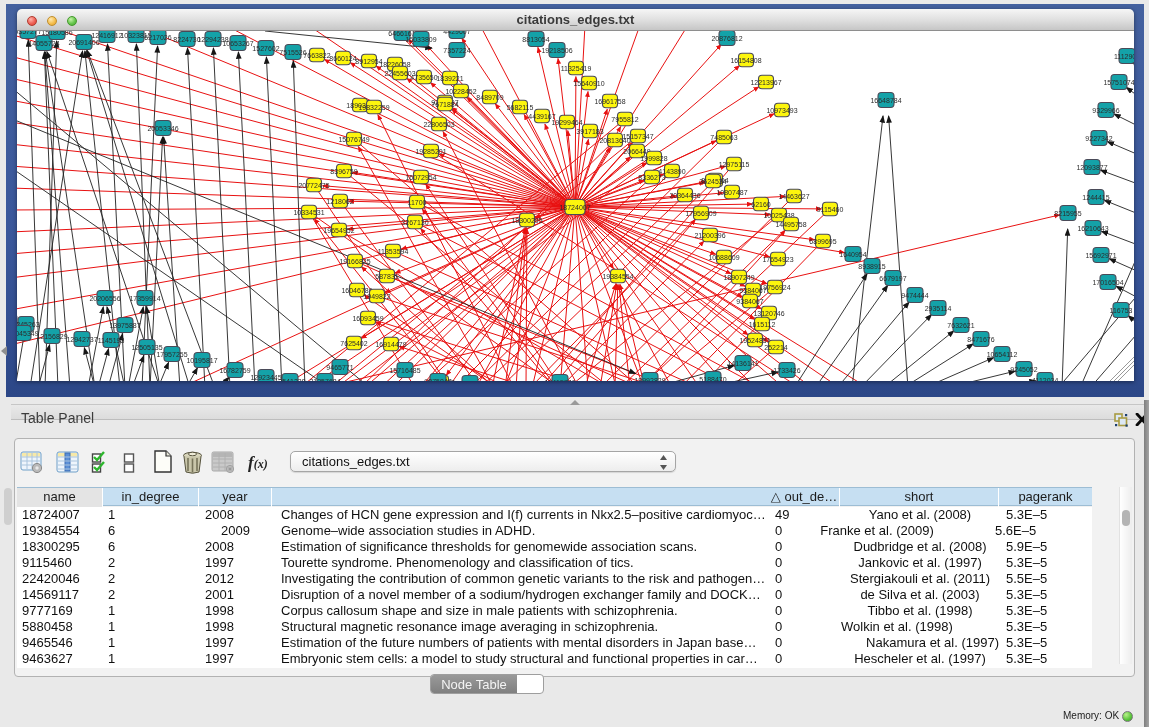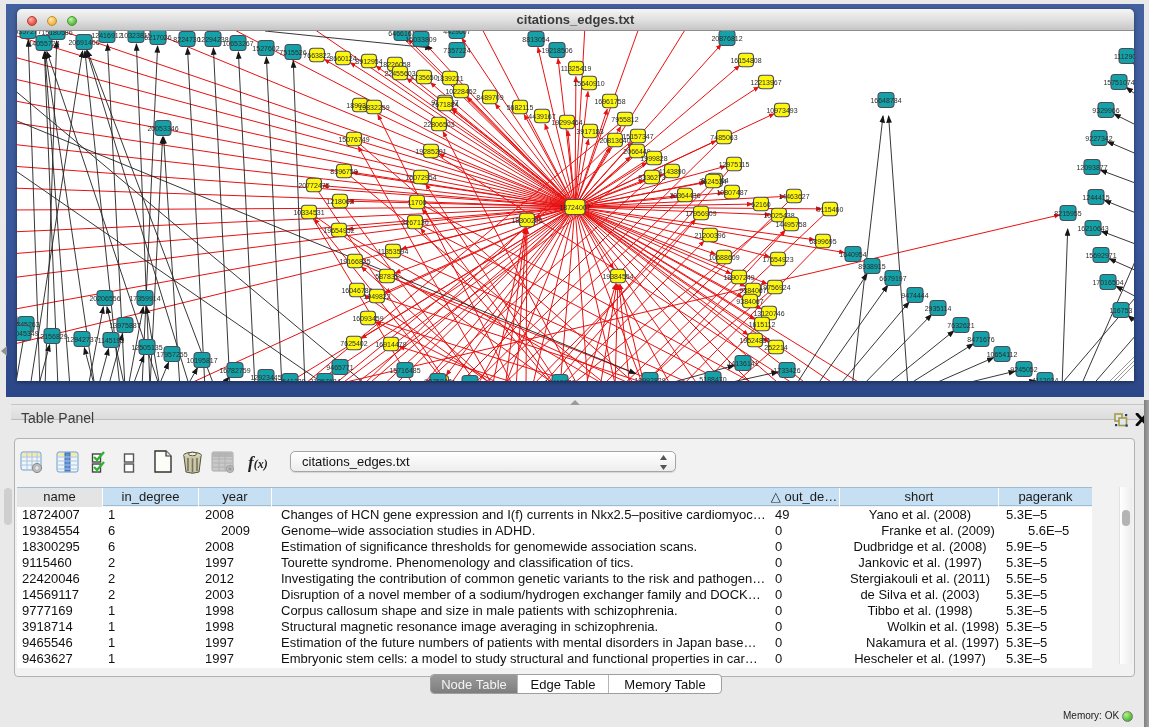--- a/index.html
+++ b/index.html
@@ -25,21 +25,21 @@
   border-radius:5px; background:linear-gradient(180deg,#ffffff,#ededed);
   box-shadow:0 1px 1px rgba(0,0,0,.12); font-size:13px; color:#111;
   padding-left:11px; line-height:20px; }
 #thead { left:17px; top:487px; width:1075px; height:19px; background:#c6dff2;
   border-top:1px solid #9dbdd4; border-bottom:1px solid #9dbdd4; }
 #thead div { position:absolute; top:0; height:19px; font-size:13px; color:#1c1c1c;
   text-align:center; line-height:18px; border-right:1px solid #fff; }
 .trow { position:absolute; height:16px; font-size:13px; color:#101010; }
 .trow span { position:absolute; white-space:nowrap; }
 #tabs { left:430px; top:674px; height:20px; display:flex; border:1px solid #9e9e9e;
-  border-radius:4px; overflow:hidden; background:#fff; }
+  border-radius:4px; overflow:hidden; background:#fff;flex-direction:column; }
 #tabs div { font-size:13px; text-align:center; line-height:19px; color:#111; }
 #tabs .sel { background:linear-gradient(180deg,#9a9a9a,#7e7e7e); color:#f4f4f4; }
 #tabs .sep { width:1px; padding:0; background:#b5b5b5; }
 #mem { left:1063px; top:710px; font-size:10px; color:#222; }
 #memdot { left:1122px; top:711px; width:11px; height:11px; border-radius:50%;
   background:radial-gradient(circle at 35% 30%,#b8f08a,#58c43a 60%,#3d9e27);
   border:1px solid #777; }
 </style></head><body>
 <div class="abs" id="bluearea"></div>
 <div class="abs" id="frame"></div>
@@ -669,22 +669,22 @@
     <span style="left:775px">49</span>
     <span style="left:841px;width:158px;text-align:center">Yano et al. (2008)</span>
     <span style="left:1006px">5.3E–5</span>
   </div>
 <div class="trow" style="top:523px">
     <span style="left:22px">19384554</span>
     <span style="left:108px">6</span>
     <span style="left:221px">2009</span>
     <span style="left:281px;width:485px;overflow:hidden;white-space:nowrap">Genome–wide association studies in ADHD.</span>
     <span style="left:775px">0</span>
-    <span style="left:859px;width:158px;text-align:center">Franke et al. (2009)</span>
-    <span style="left:1028px">5.6E–5</span>
+    <span style="left:798px;width:158px;text-align:center">Franke et al. (2009)</span>
+    <span style="left:995px">5.6E–5</span>
   </div>
 <div class="trow" style="top:539px">
     <span style="left:22px">18300295</span>
     <span style="left:108px">6</span>
     <span style="left:205px">2008</span>
     <span style="left:281px;width:485px;overflow:hidden;white-space:nowrap">Estimation of significance thresholds for genomewide association scans.</span>
     <span style="left:775px">0</span>
     <span style="left:841px;width:158px;text-align:center">Dudbridge et al. (2008)</span>
     <span style="left:1006px">5.9E–5</span>
   </div>
@@ -702,42 +702,42 @@
     <span style="left:108px">2</span>
     <span style="left:205px">2012</span>
     <span style="left:281px;width:485px;overflow:hidden;white-space:nowrap">Investigating the contribution of common genetic variants to the risk and pathogen…</span>
     <span style="left:775px">0</span>
     <span style="left:841px;width:158px;text-align:center">Stergiakouli et al. (2011)</span>
     <span style="left:1006px">5.5E–5</span>
   </div>
 <div class="trow" style="top:587px">
     <span style="left:22px">14569117</span>
     <span style="left:108px">2</span>
-    <span style="left:205px">2003</span>
+    <span style="left:205px">2001</span>
     <span style="left:281px;width:485px;overflow:hidden;white-space:nowrap">Disruption of a novel member of a sodium/hydrogen exchanger family and DOCK…</span>
     <span style="left:775px">0</span>
     <span style="left:841px;width:158px;text-align:center">de Silva et al. (2003)</span>
     <span style="left:1006px">5.3E–5</span>
   </div>
 <div class="trow" style="top:603px">
     <span style="left:22px">9777169</span>
     <span style="left:108px">1</span>
     <span style="left:205px">1998</span>
     <span style="left:281px;width:485px;overflow:hidden;white-space:nowrap">Corpus callosum shape and size in male patients with schizophrenia.</span>
     <span style="left:775px">0</span>
     <span style="left:841px;width:158px;text-align:center">Tibbo et al. (1998)</span>
     <span style="left:1006px">5.3E–5</span>
   </div>
 <div class="trow" style="top:619px">
-    <span style="left:22px">3918714</span>
+    <span style="left:22px">5880458</span>
     <span style="left:108px">1</span>
     <span style="left:205px">1998</span>
     <span style="left:281px;width:485px;overflow:hidden;white-space:nowrap">Structural magnetic resonance image averaging in schizophrenia.</span>
     <span style="left:775px">0</span>
-    <span style="left:841px;width:158px;text-align:right">Wolkin et al. (1998)</span>
+    <span style="left:841px;width:158px;text-align:left">Wolkin et al. (1998)</span>
     <span style="left:1006px">5.3E–5</span>
   </div>
 <div class="trow" style="top:635px">
     <span style="left:22px">9465546</span>
     <span style="left:108px">1</span>
     <span style="left:205px">1997</span>
     <span style="left:281px;width:485px;overflow:hidden;white-space:nowrap">Estimation of the future numbers of patients with mental disorders in Japan base…</span>
     <span style="left:775px">0</span>
     <span style="left:841px;width:158px;text-align:right">Nakamura et al. (1997)</span>
     <span style="left:1006px">5.3E–5</span>

